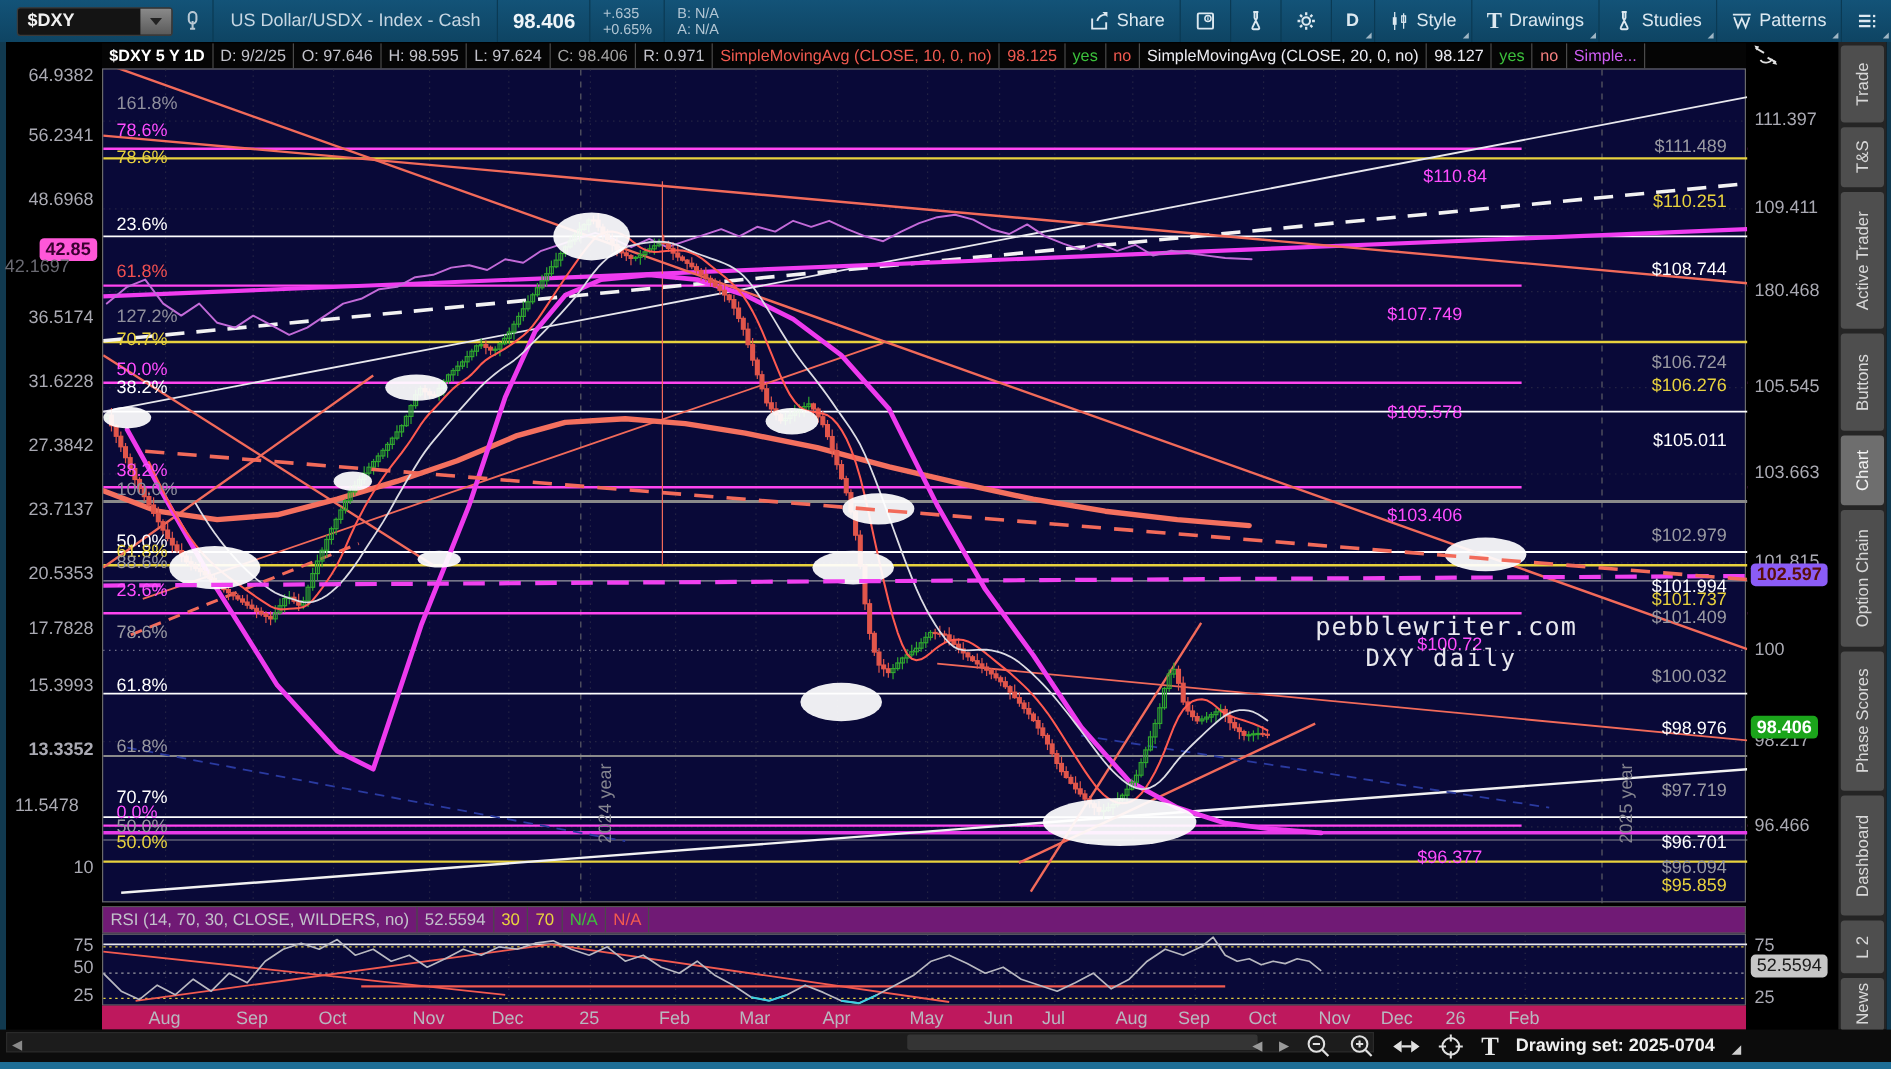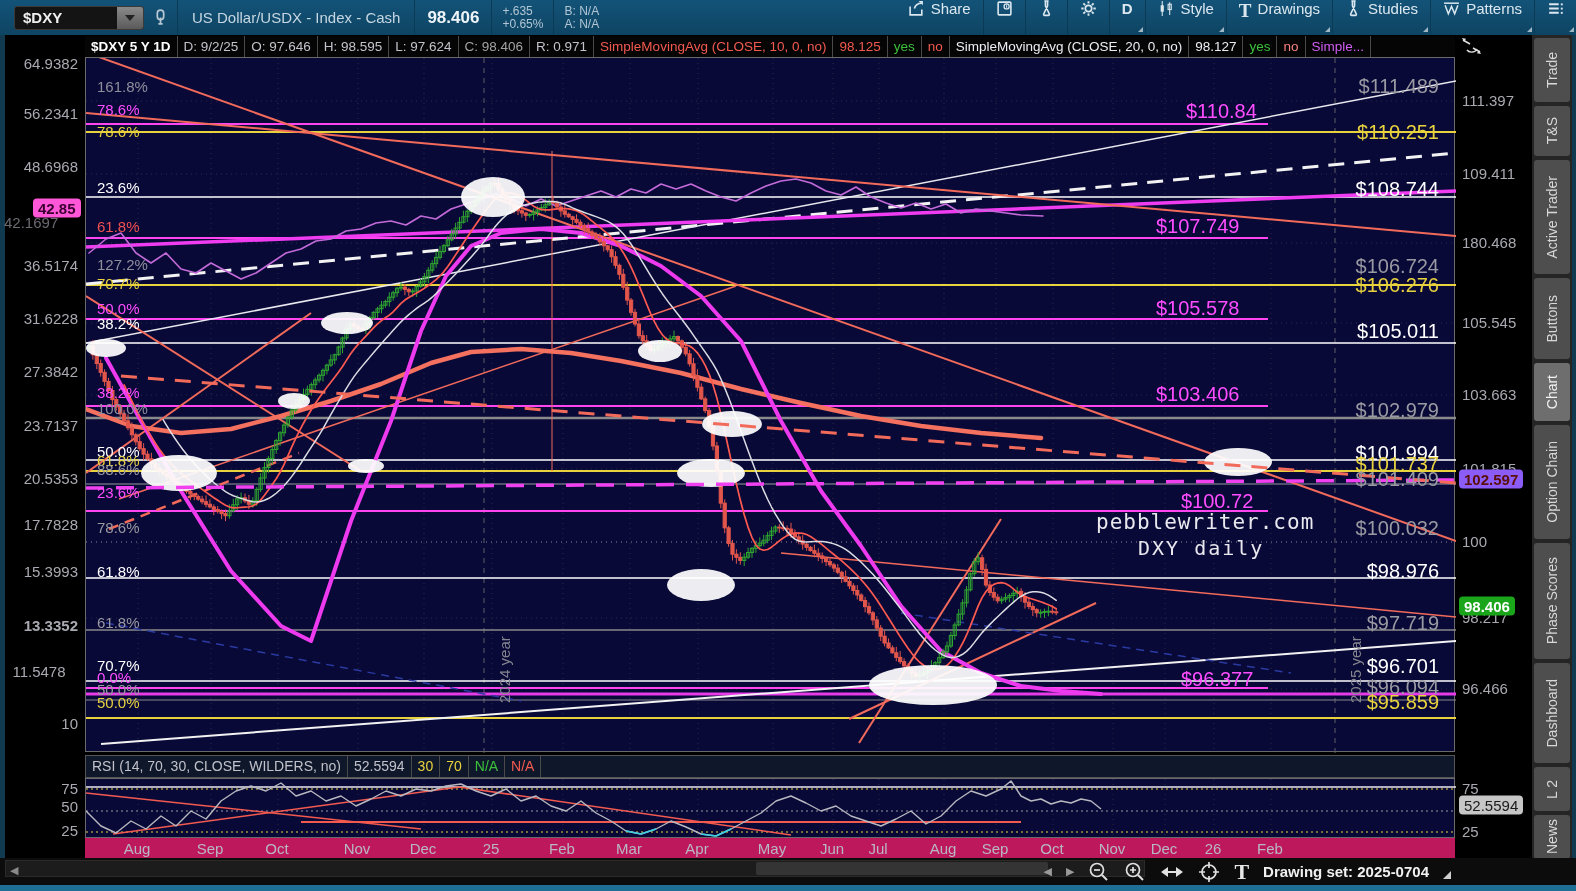--- a/index.html
+++ b/index.html
@@ -16,44 +16,44 @@
     background:#141414; border:1px solid #3a3a3a; border-radius:3px; overflow:hidden; }
   .symbol-box .sym { flex:1; color:#f0f0f0; font-weight:bold; padding-left:8px; font-size:15px; }
   .symbol-box .dd { width:26px; height:22px; background:linear-gradient(#8a8a8a,#5a5a5a);
     display:flex; align-items:center; justify-content:center; }
   .tri-down { width:0; height:0; border-left:5px solid transparent; border-right:5px solid transparent; border-top:6px solid #222; }
   .link-btn { margin:0 8px; display:flex; align-items:center; }
   .tb-desc { padding:0 14px; color:#c6d6e2; }
   .tb-price { font-size:17px; font-weight:bold; color:#eef4f8; padding:0 12px; }
   .tb-mini { display:flex; flex-direction:column; justify-content:center; font-size:12px; line-height:13px; color:#b2c6d4; padding:0 10px; }
   .tb-spacer { flex:1; }
-  .tb-btn { display:flex; align-items:flex-start; gap:6px; padding:0 12px; height:35px; position:relative; color:#dce8f0; cursor:default; }
+  .tb-btn { display:flex; align-items:center; gap:6px; padding:0 12px; height:35px; position:relative; color:#dce8f0; cursor:default; }
   .tb-btn .corner { position:absolute; right:2px; bottom:3px; width:0; height:0;
     border-left:5px solid transparent; border-bottom:5px solid #9fb6c4; }
   .icon16 { width:17px; height:17px; display:block; }
   .edge { position:absolute; background:#11394f; }
   .plot { position:absolute; left:85px; top:57px; width:1370px; height:695px;
     background:#090938; border:1px solid #6a6a6a; }
   .rsi-plot { position:absolute; left:85px; top:778px; width:1370px; height:60px;
     background:#090938; border:1px solid #6a6a6a; }
   .hdr-row { position:absolute; left:85px; top:36px; width:1370px; height:21px;
     display:flex; background:#050505; overflow:hidden; white-space:nowrap; }
   .hdr-seg { font-size:13.5px; line-height:21px; padding:0 6px; border-right:1px solid #4a4a4a; }
   .rsi-hdr { position:absolute; left:85px; top:755px; width:1370px; height:23px;
-    display:flex; background:#0f172a; overflow:hidden; white-space:nowrap; border:1px solid #555; }
+    display:flex; background:#701a75; overflow:hidden; white-space:nowrap; border:1px solid #555; }
   .rsi-hdr .hdr-seg { line-height:21px; font-size:14px; }
 
   .axis-lbl { position:absolute; color:#a9a9b2; font-size:15px; transform:translateY(-50%); }
   .right-lbl { left:1462px; }
   .left-lbl { right:1498px; text-align:right; width:78px; }
   .badge { position:absolute; transform:translateY(-50%); font-size:15px; border-radius:4px;
     padding:0 5px; line-height:19px; font-weight:bold; }
 
   .fib-lbl { position:absolute; font-size:15px; transform:translateY(-50%); white-space:nowrap; }
-  .plvl-lbl { position:absolute; font-size:20px; transform:translateY(-50%); white-space:nowrap; }
+  .plvl-lbl { position:absolute; font-size:15px; transform:translateY(-50%); white-space:nowrap;margin-top:36px; }
 
   .months { position:absolute; left:85px; top:838px; width:1370px; height:20px; background:#be185d; }
   .month-lbl { position:absolute; top:2px; transform:translateX(-50%); color:#b8b8c0; font-size:15px; }
 
   .wm { position:absolute; color:#e8e8ee; font-family:"DejaVu Sans Mono", monospace; text-align:center; }
   .year-lbl { position:absolute; color:#85858f; font-size:15px; transform:rotate(-90deg); transform-origin:left top; white-space:nowrap; }
 
   
   .sidebar { position:absolute; left:1532px; top:35px; width:40px; height:823px; background:#252525; }
   .side-tab { position:absolute; left:2px; width:36px; background:#4e4e4e; border-radius:3px;

